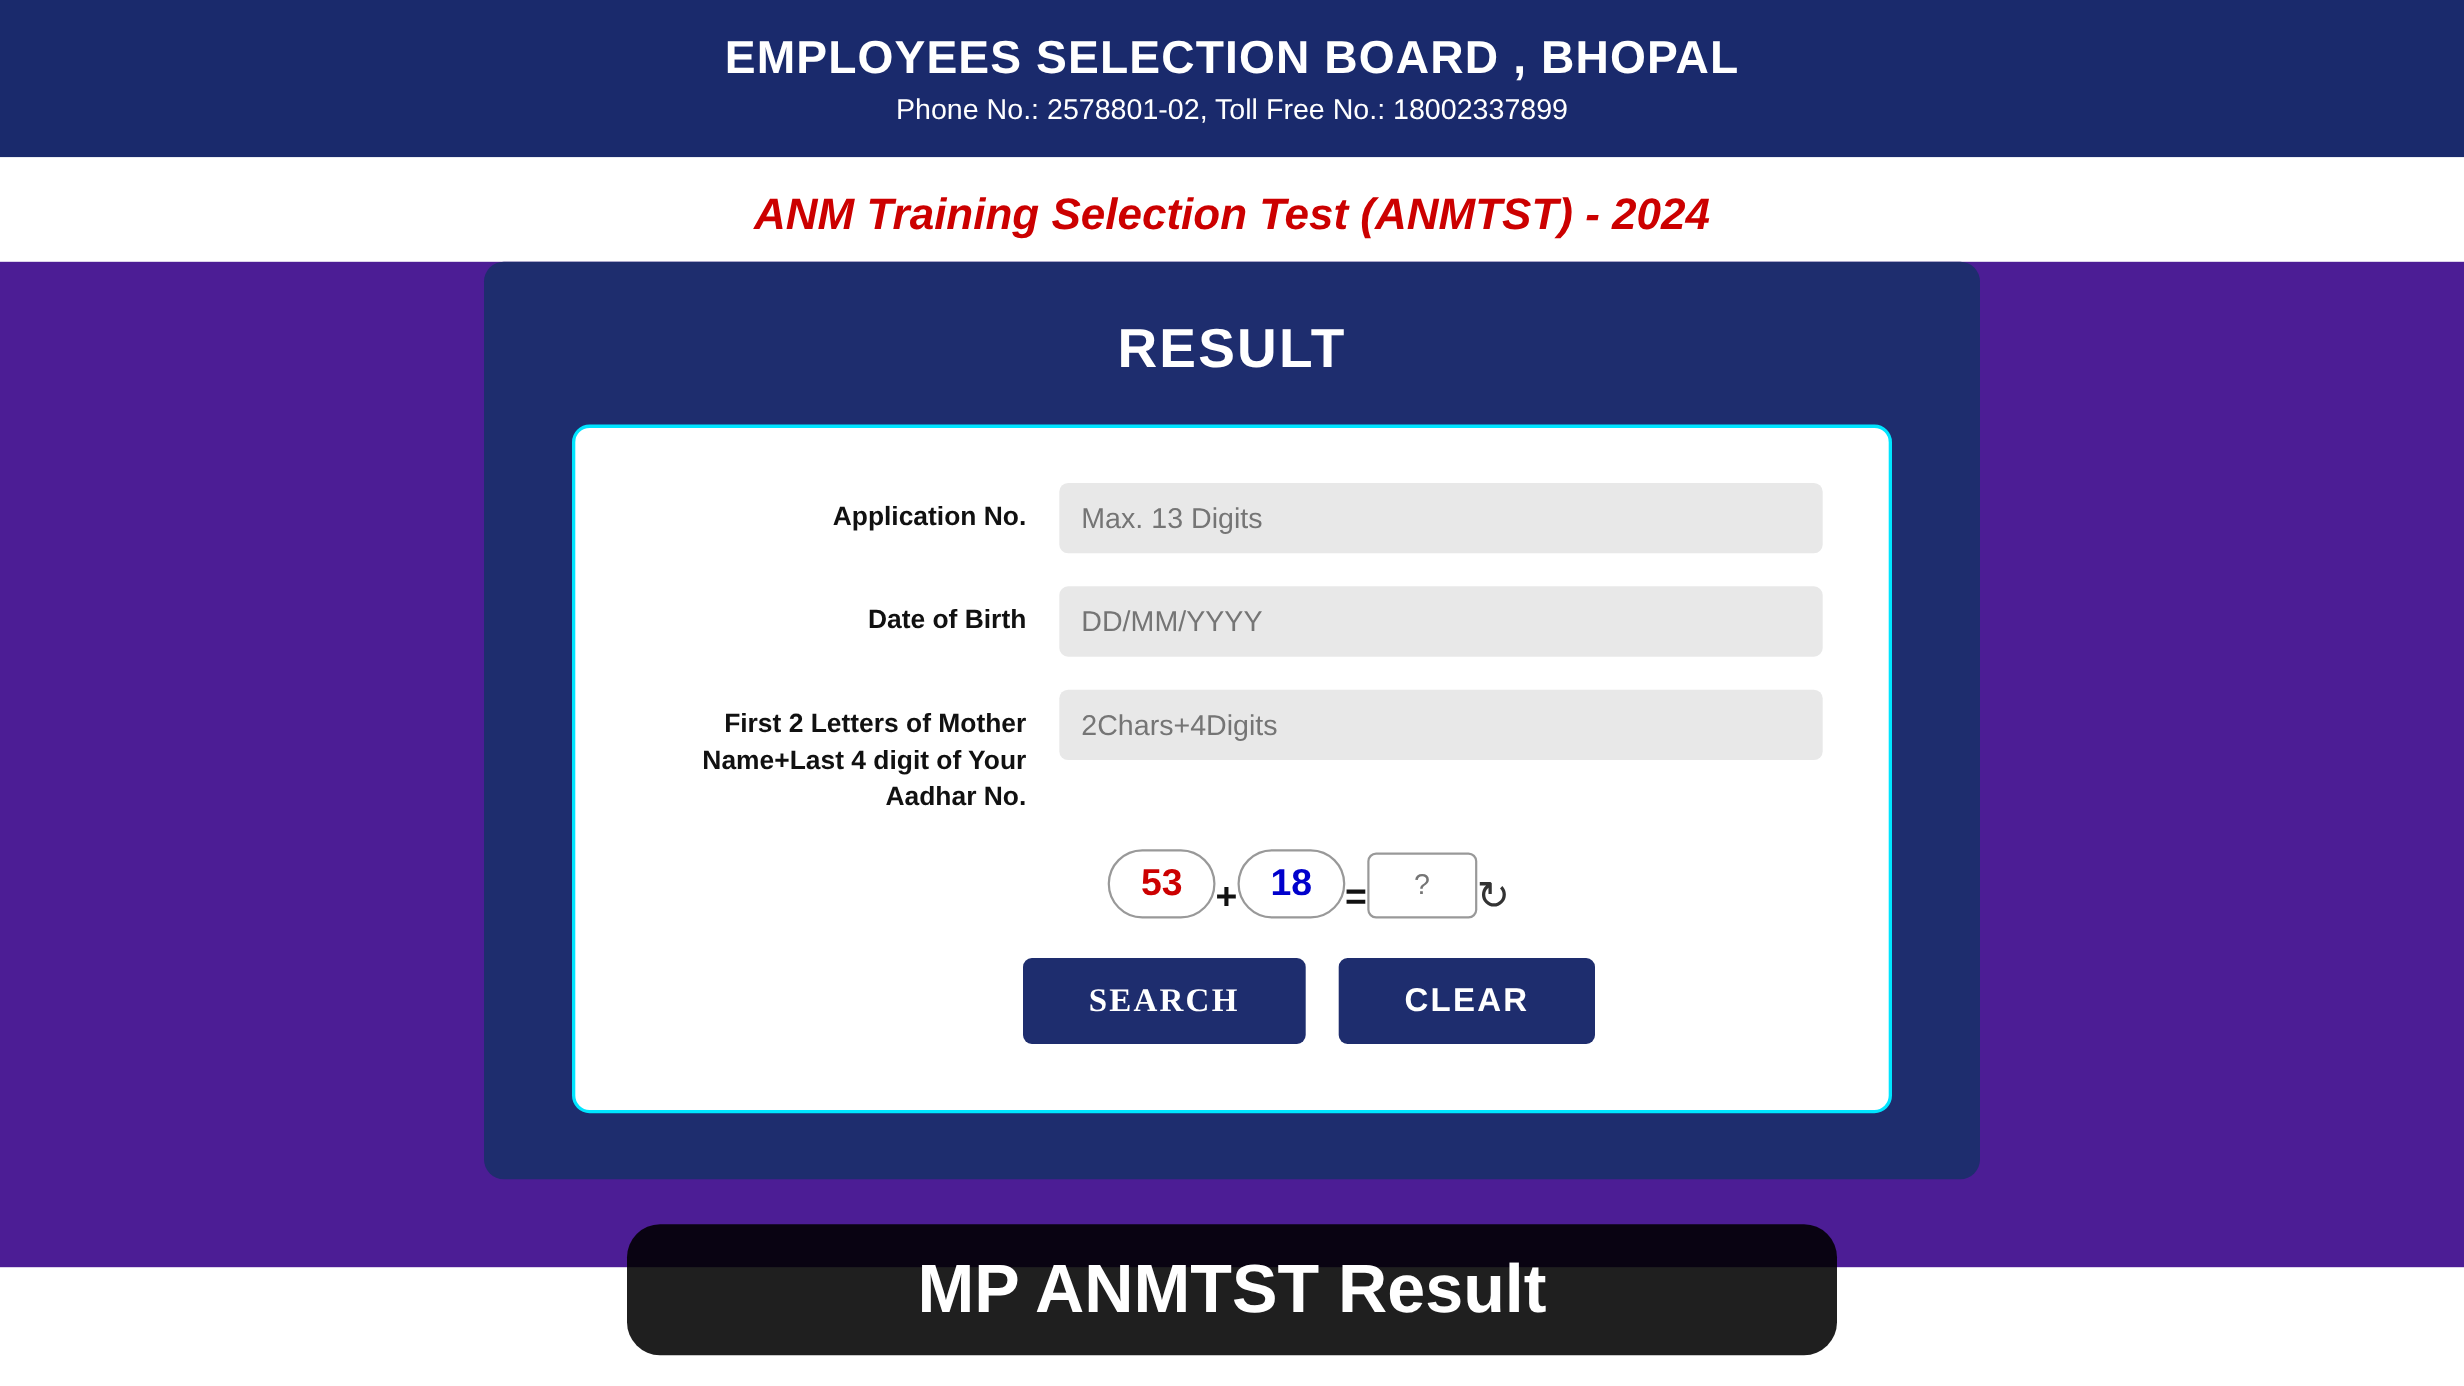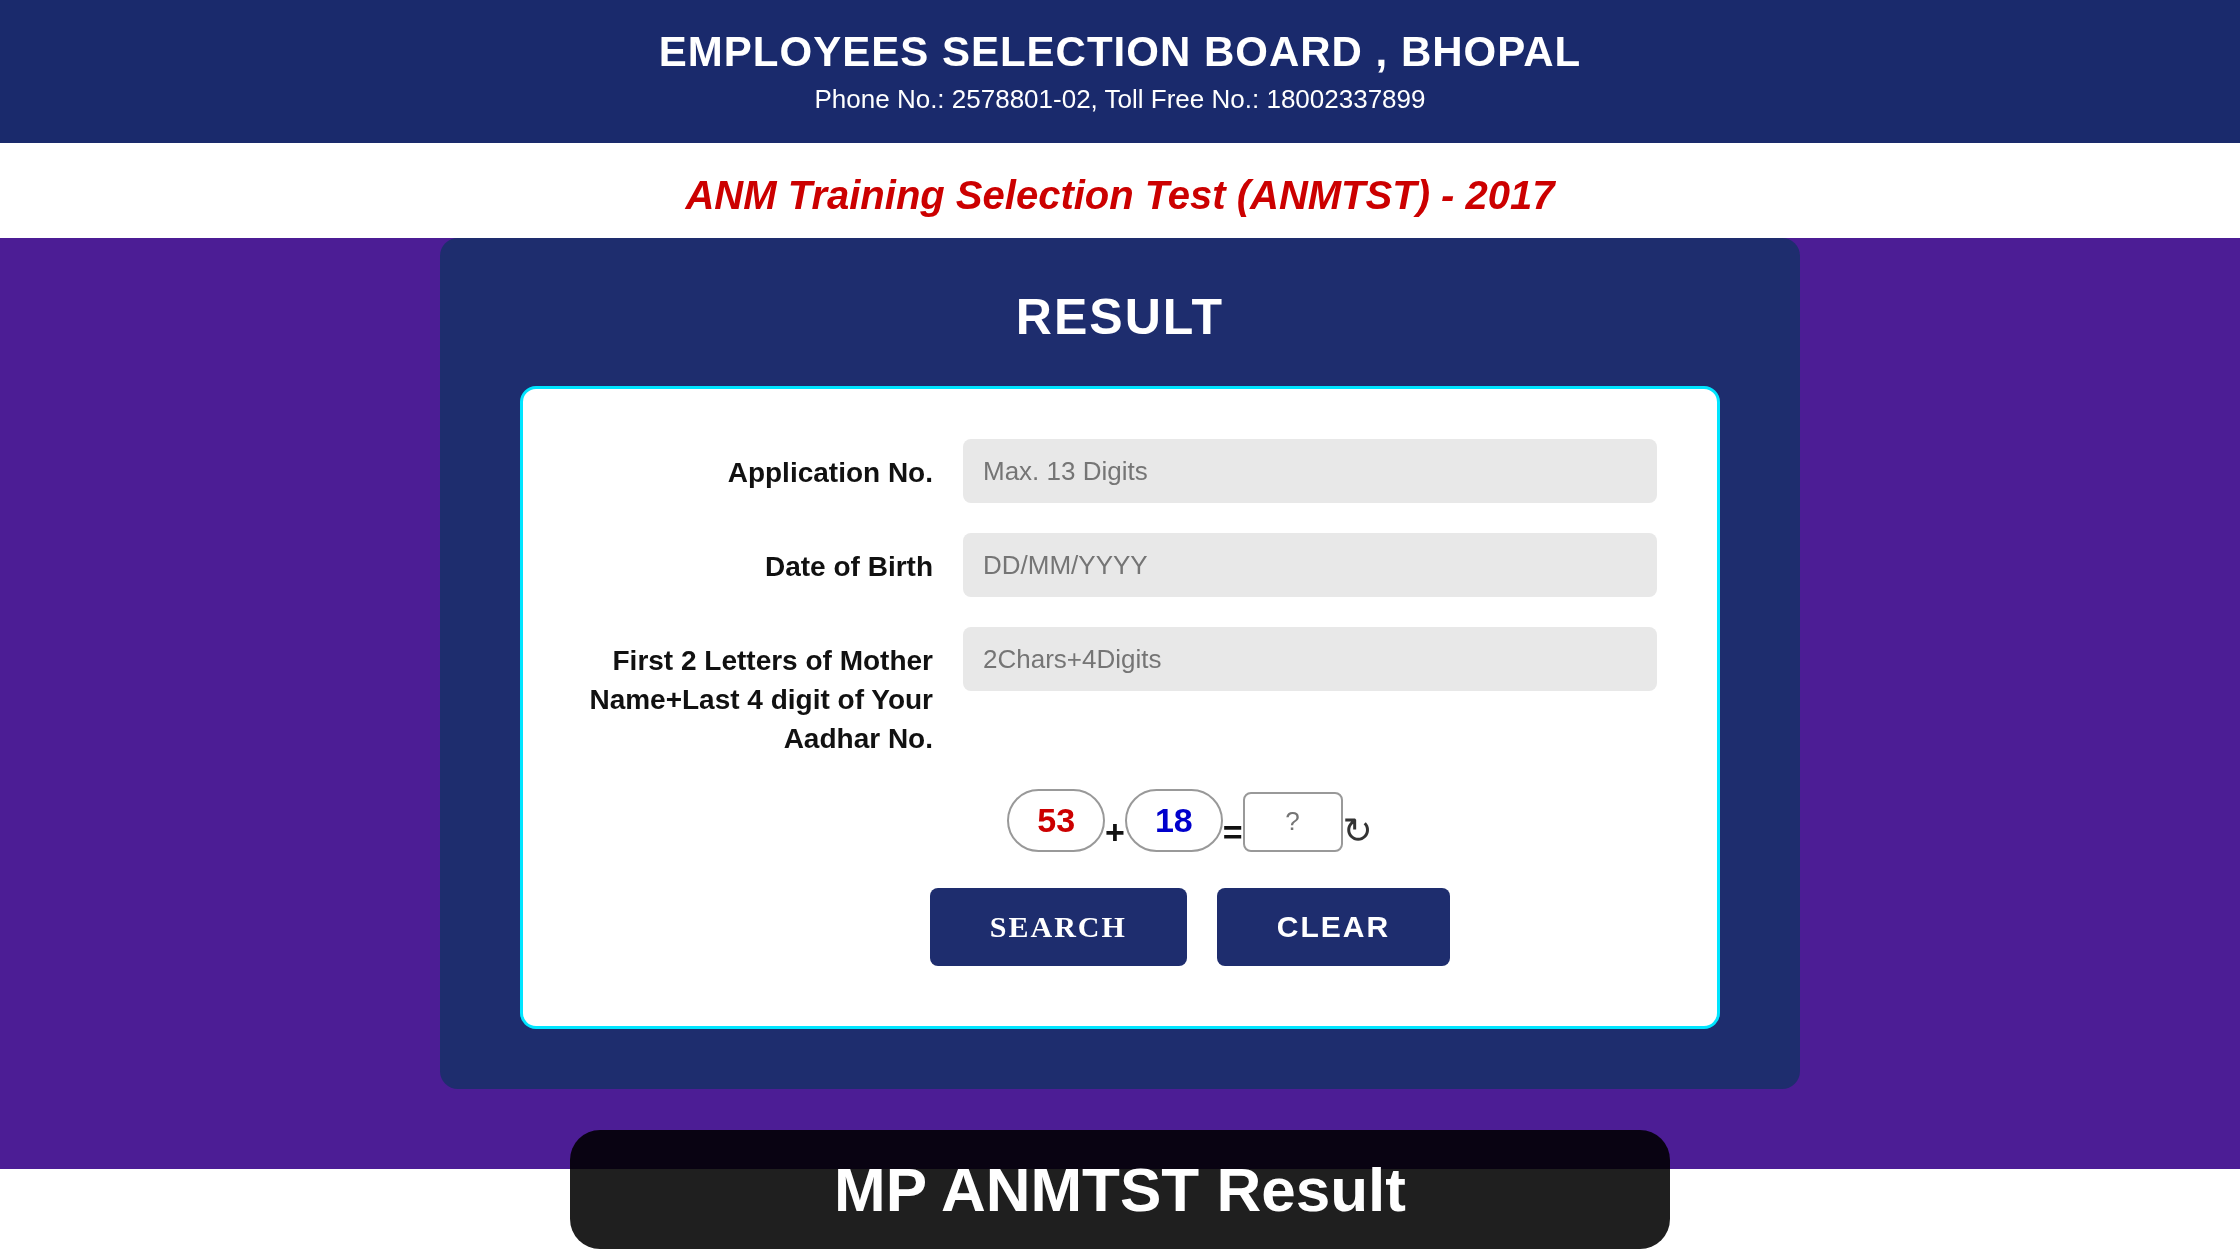--- a/index.html
+++ b/index.html
@@ -90,21 +90,21 @@
       margin-bottom: 0;
     }
 
     .form-row {
       display: flex;
       align-items: flex-start;
       margin-bottom: 30px;
     }
 
     .form-label {
-      font-size: 28px;
+      font-size: 24px;
       font-weight: 800;
       color: #111111;
       text-align: right;
       width: 380px;
       min-width: 380px;
       padding-right: 30px;
       padding-top: 14px;
       line-height: 1.4;
     }
 
@@ -237,21 +237,21 @@
   </style>
 </head>
 <body>
 
 <div class="header">
   <div class="header-title">EMPLOYEES SELECTION BOARD , BHOPAL</div>
   <div class="header-phone">Phone No.: 2578801-02, Toll Free No.: 18002337899</div>
 </div>
 
 <div class="subheader">
-  <div class="subheader-title">ANM Training Selection Test (ANMTST) - 2017</div>
+  <div class="subheader-title">ANM Training Selection Test (ANMTST) - 2024</div>
 </div>
 
 <div class="main-content">
   <div class="content-wrapper">
     <div class="panel">
       <div class="panel-title">RESULT</div>
 
       <div class="form-card">
 
         <div class="form-row">

